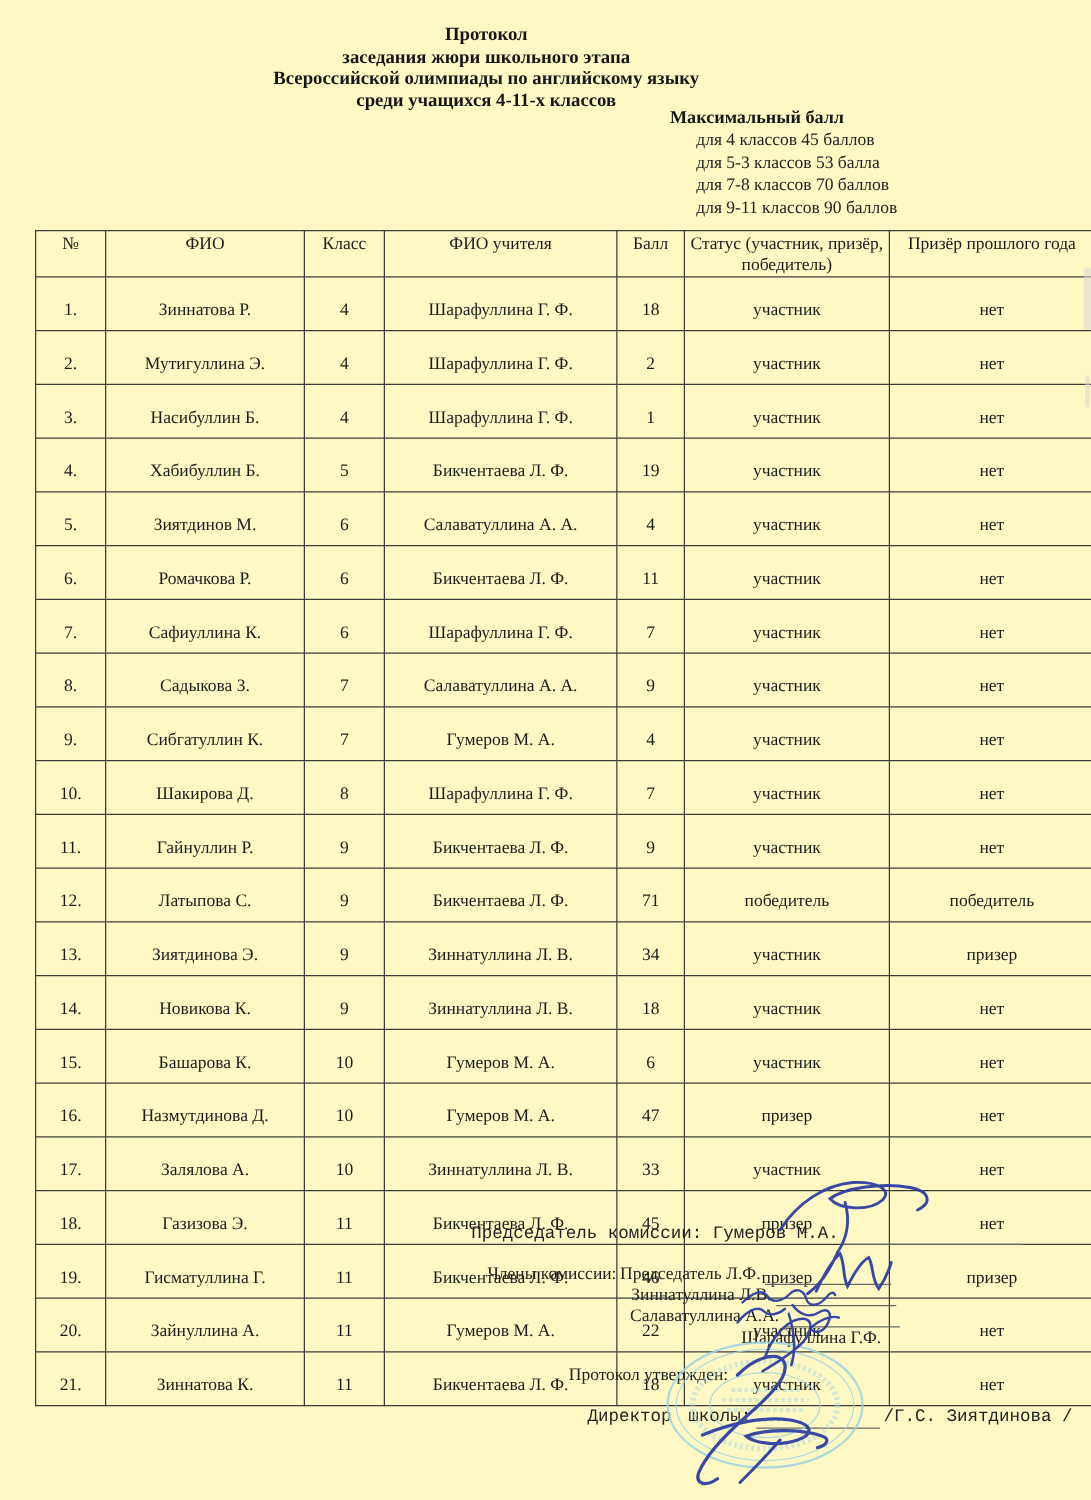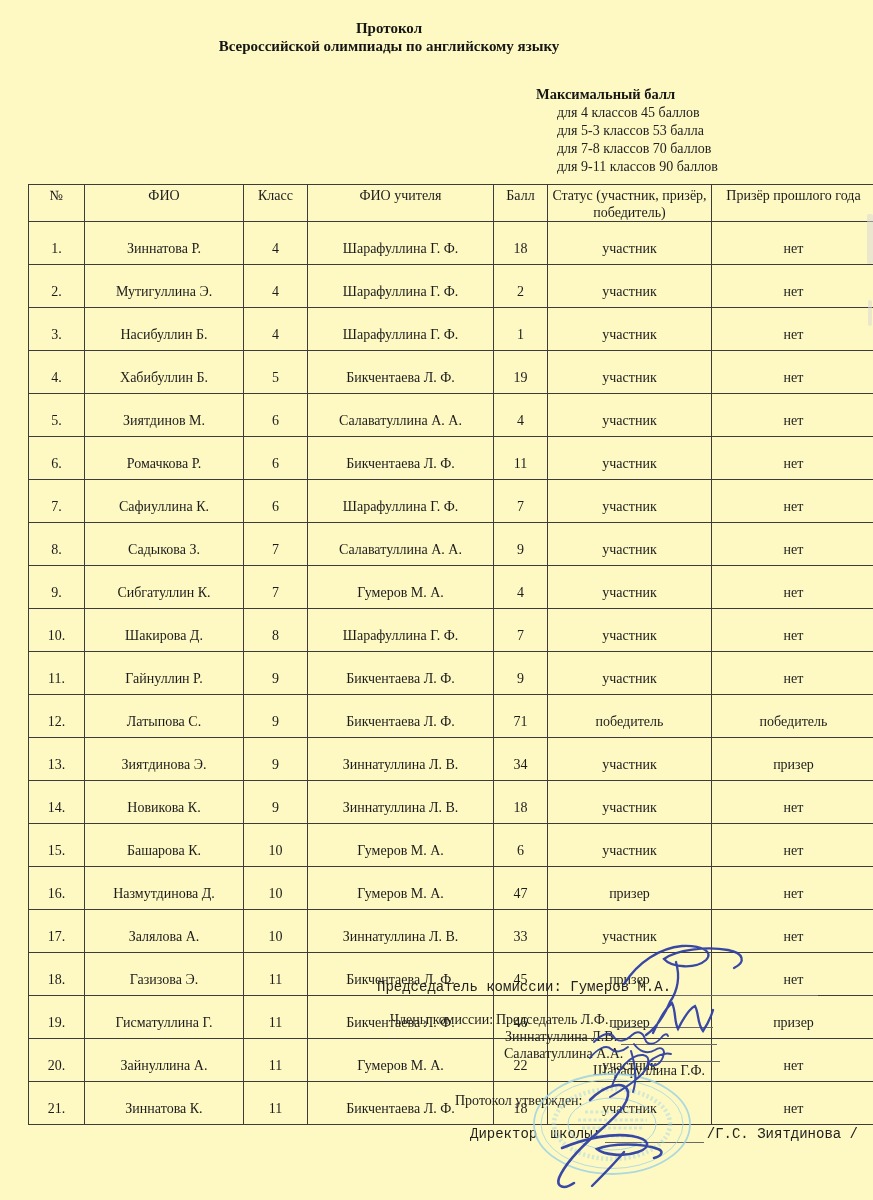--- a/index.html
+++ b/index.html
@@ -93,21 +93,23 @@
   .ea1{right:0px;top:214px;width:6px;height:50px;}
   .ea2{right:1px;top:300px;width:4px;height:26px;}
 </style>
 </head>
 <body>
 
 <div class="page">
 
   <div class="doc-title">
     <div>Протокол</div>
+    <div>заседания жюри школьного этапа</div>
     <div>Всероссийской олимпиады по английскому языку</div>
+    <div>среди учащихся 4-11-х классов</div>
   </div>
 
   <div class="max-score-title">Максимальный балл</div>
   <div class="max-score-lines">
     <div>для 4 классов 45 баллов</div>
     <div>для 5-3 классов 53 балла</div>
     <div>для 7-8 классов 70 баллов</div>
     <div>для 9-11 классов 90 баллов</div>
   </div>
 

